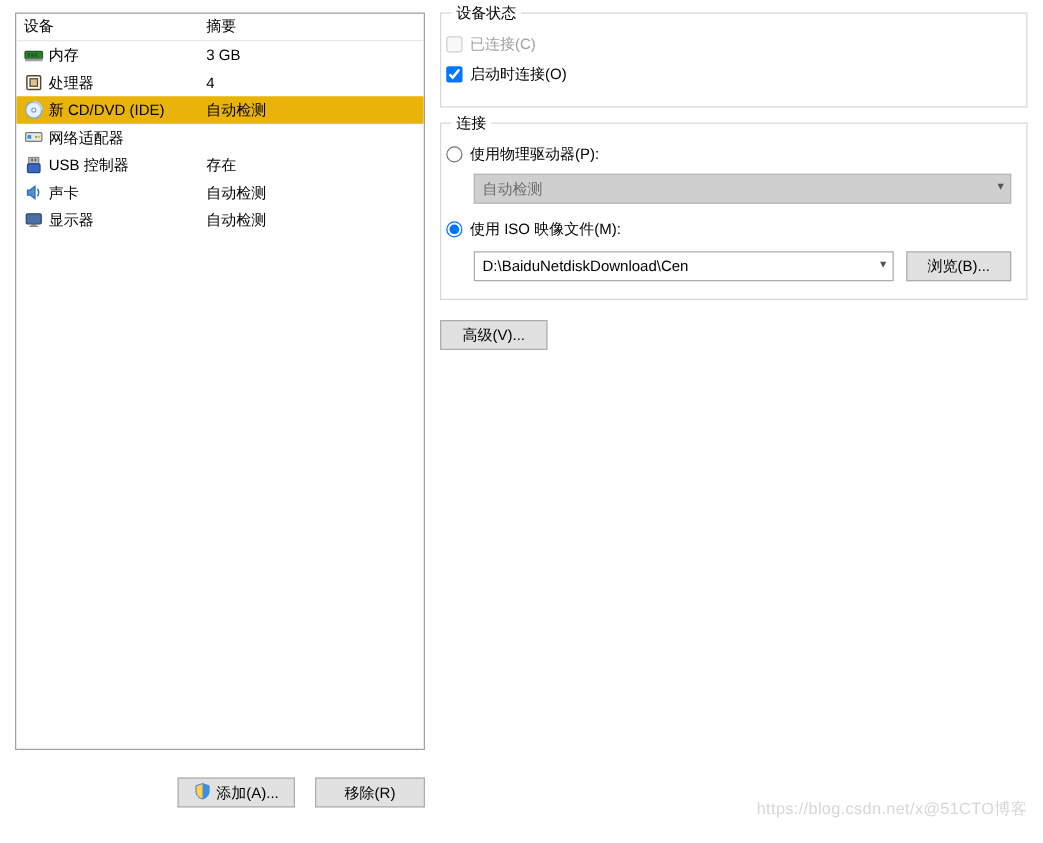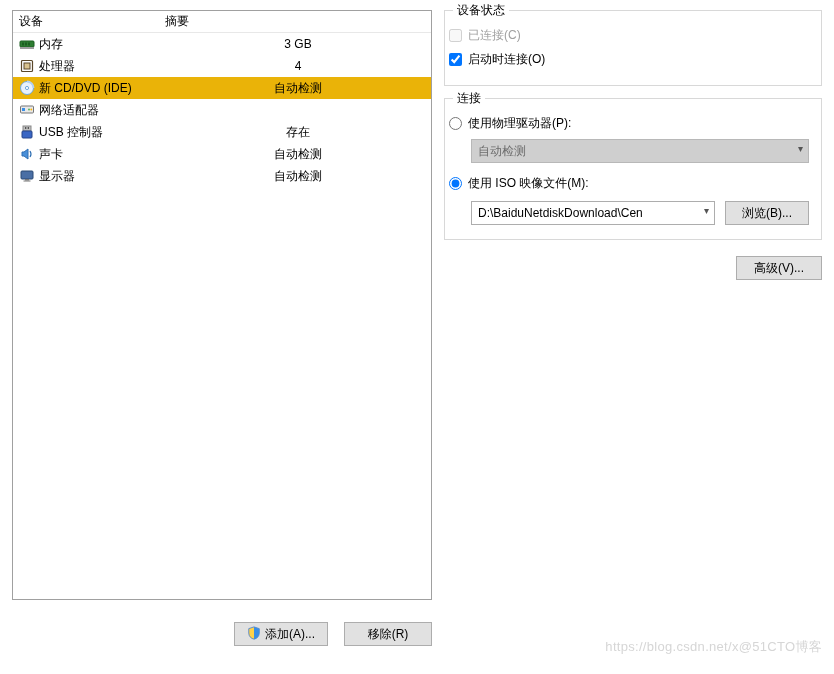--- a/index.html
+++ b/index.html
@@ -12,21 +12,21 @@
       height: 674px;
       position: relative;
     }
     .container {
       display: flex;
       gap: 12px;
       padding: 10px 12px 0 12px;
     }
     
     .left-panel {
-      width: 420px;
+      width: 328px;
       display: flex;
       flex-direction: column;
     }
     .device-list {
       border: 1px solid #a0a0a0;
       height: 590px;
       overflow: auto;
       background: #fff;
     }
     .device-header {
@@ -36,21 +36,20 @@
       border-bottom: 1px solid #e8e8e8;
       font-size: 12px;
       color: #000;
     }
     .col-device { width: 148px; padding-left: 6px; }
     .col-summary { flex: 1; padding-left: 4px; }
     .device-row {
       display: flex;
       height: 22px;
       align-items: center;
-      text-align: center;
     }
     .device-row.selected { background: #eab308; }
     .device-row .col-device {
       display: flex;
       align-items: center;
       gap: 4px;
     }
     .device-row .icon {
       width: 16px;
       height: 16px;
@@ -150,21 +149,21 @@
       display: flex;
       gap: 10px;
       margin-left: 22px;
       margin-top: 6px;
       align-items: center;
     }
     .iso-row .combo-wrap { flex: 1; }
     .iso-row .combo { width: 100%; }
     .right-adv {
       display: flex;
-      justify-content: flex-end;
+      justify-content: flex-start;
       margin-top: 4px;
     }
     
     .shield-icon svg { width: 14px; height: 14px; }
     
     .watermark {
       position: absolute;
       right: 12px;
       bottom: 18px;
       color: #d6d6d6;

